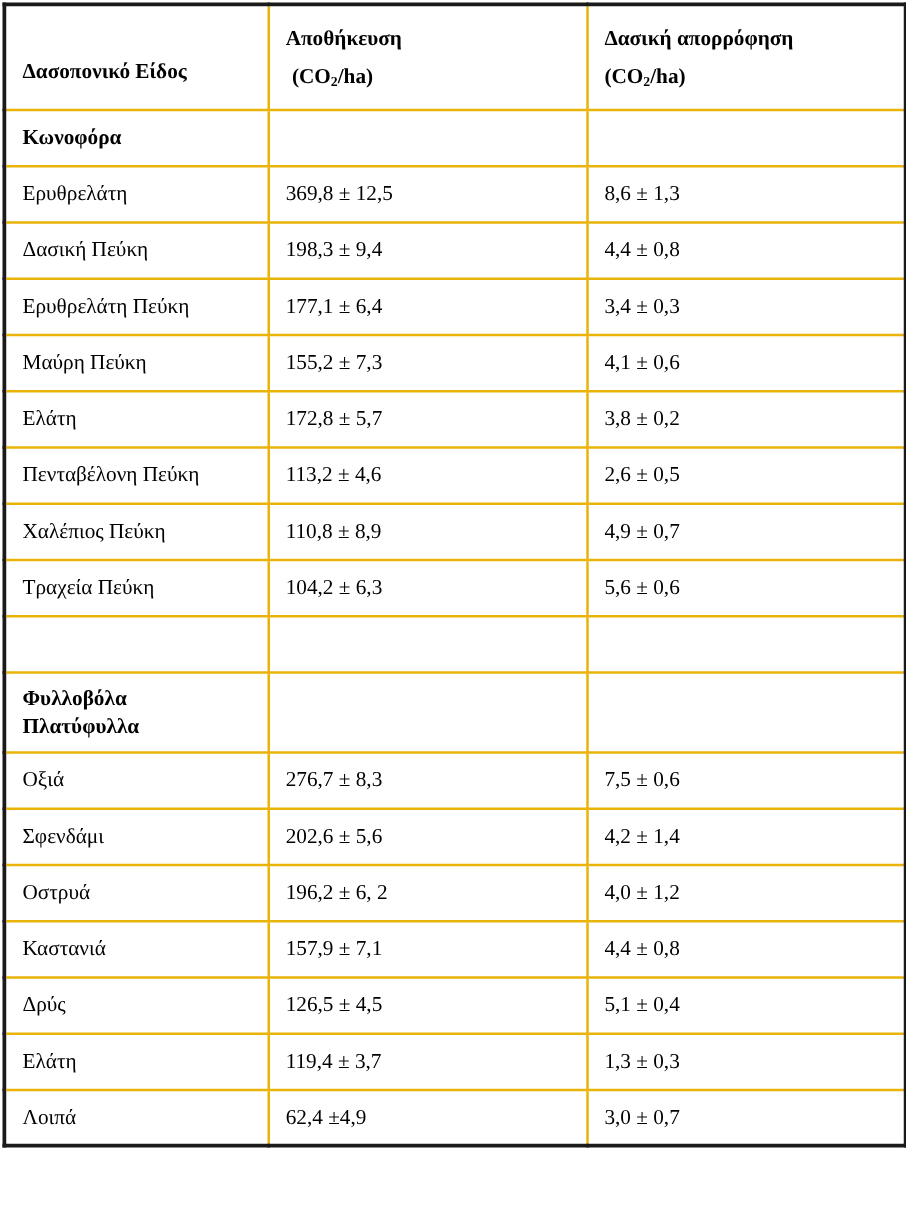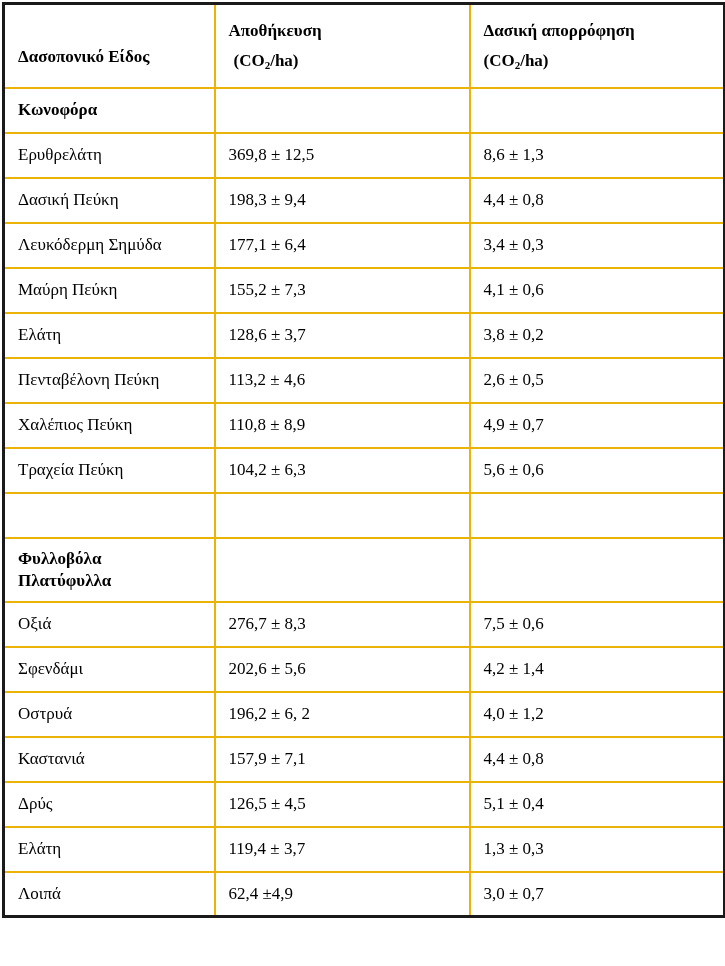--- a/index.html
+++ b/index.html
@@ -99,32 +99,32 @@
         <td class="species-cell">Ερυθρελάτη</td>
         <td>369,8 ± 12,5</td>
         <td>8,6 ± 1,3</td>
       </tr>
       <tr class="std">
         <td class="species-cell">Δασική Πεύκη</td>
         <td>198,3 ± 9,4</td>
         <td>4,4 ± 0,8</td>
       </tr>
       <tr class="std">
-        <td class="species-cell">Λευκόδερμη Σημύδα</td>
+        <td class="species-cell">Ερυθρελάτη Πεύκη</td>
         <td>177,1 ± 6,4</td>
         <td>3,4 ± 0,3</td>
       </tr>
       <tr class="std">
         <td class="species-cell">Μαύρη Πεύκη</td>
         <td>155,2 ± 7,3</td>
         <td>4,1 ± 0,6</td>
       </tr>
       <tr class="std">
         <td class="species-cell">Ελάτη</td>
-        <td>128,6 ± 3,7</td>
+        <td>172,8 ± 5,7</td>
         <td>3,8 ± 0,2</td>
       </tr>
       <tr class="std">
         <td class="species-cell">Πενταβέλονη Πεύκη</td>
         <td>113,2 ± 4,6</td>
         <td>2,6 ± 0,5</td>
       </tr>
       <tr class="std">
         <td class="species-cell">Χαλέπιος Πεύκη</td>
         <td>110,8 ± 8,9</td>

